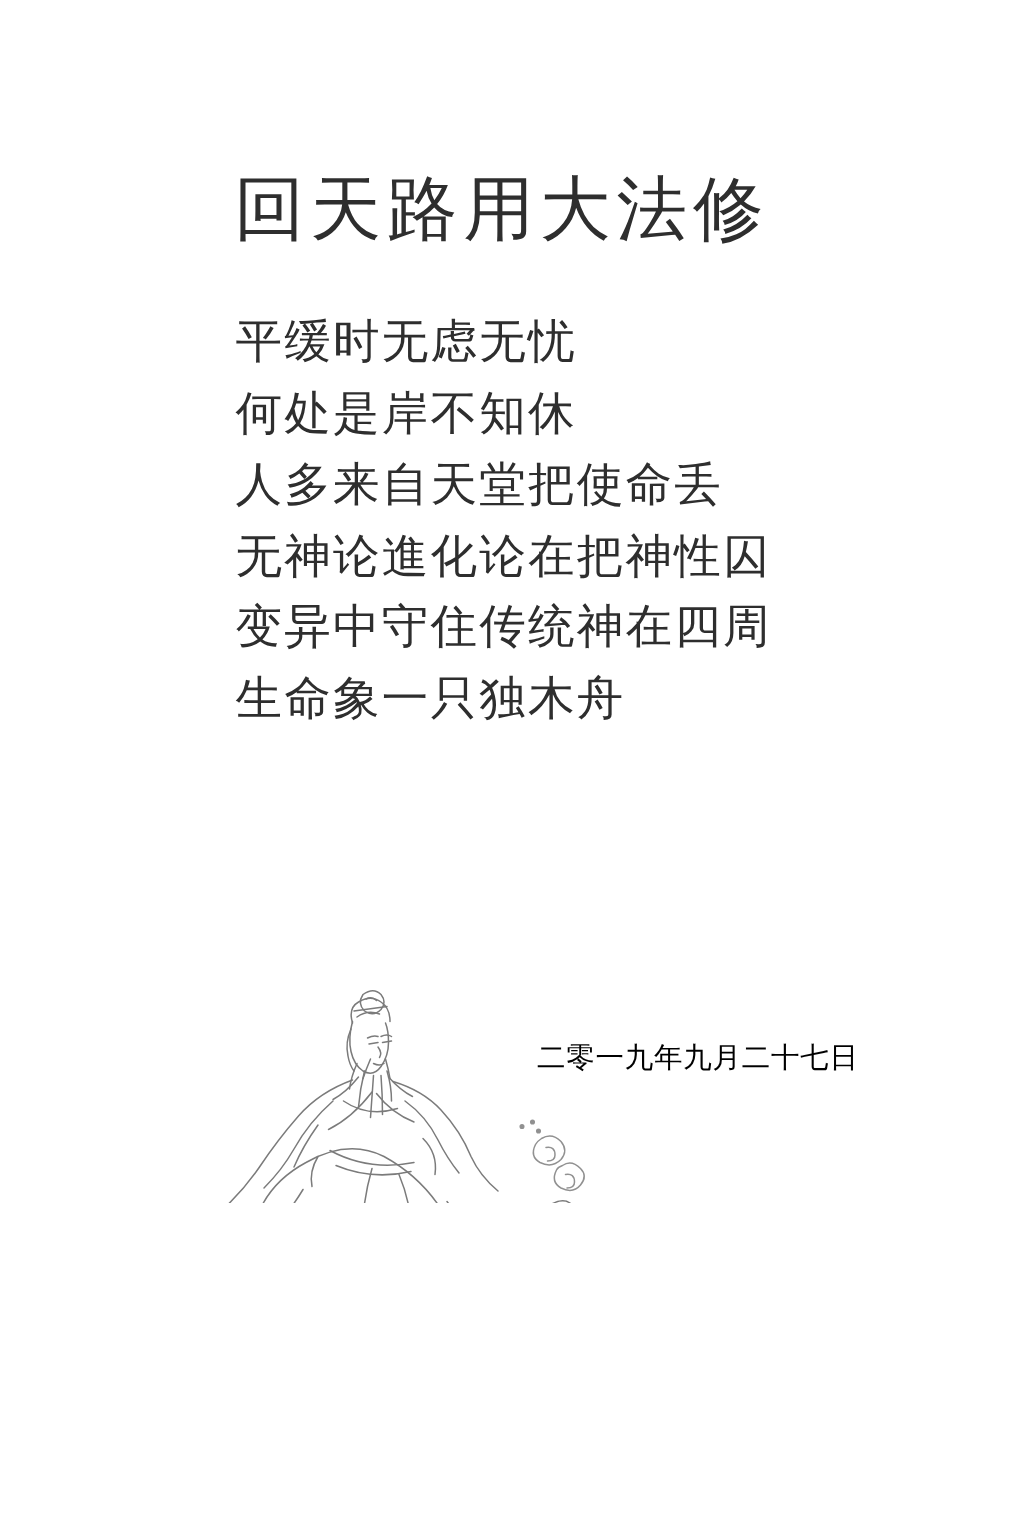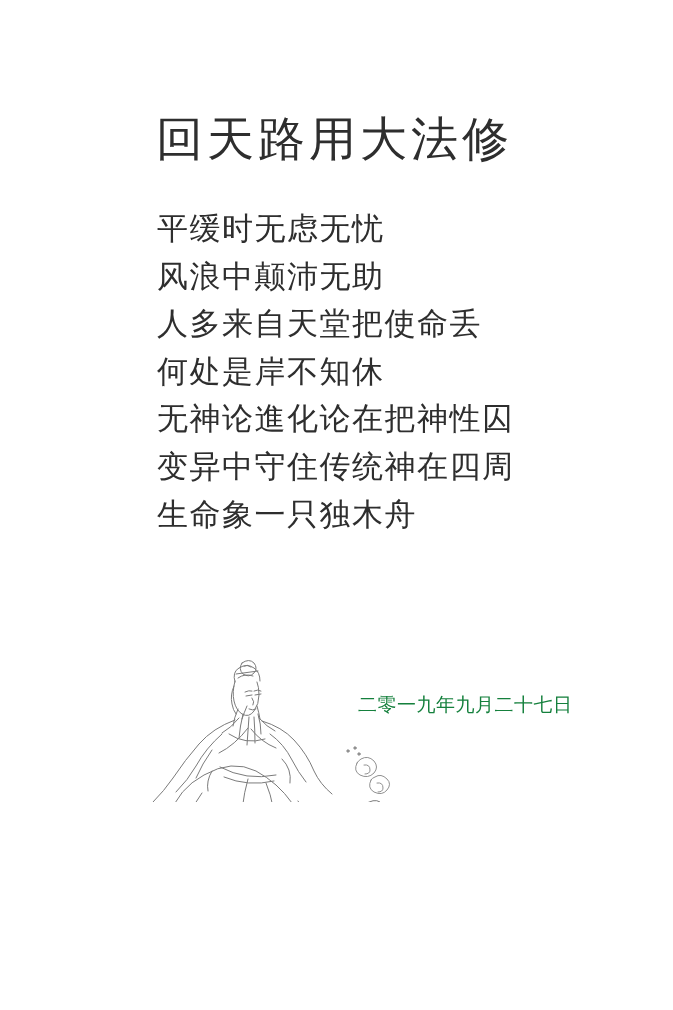--- a/index.html
+++ b/index.html
@@ -41,21 +41,21 @@
     white-space: nowrap;
     color: #2e2e2e;
   }
   .poem-date {
     position: absolute;
     left: 358px;
     top: 692px;
     font-size: 19px;
     letter-spacing: 0.5px;
     white-space: nowrap;
-    color: #15803d;
+    color: #000000;
   }
   .illustration {
     position: absolute;
     left: 52px;
     top: 655px;
     width: 348px;
     height: 258px;
   }
   .page-number {
     position: absolute;
@@ -68,23 +68,22 @@
 </style>
 </head>
 <body>
 
 <div class="page">
 
   <h1 class="poem-title">回天路用大法修</h1>
 
   <div class="poem-body">
     <span class="poem-line">平缓时无虑无忧</span>
-    <span class="poem-line">风浪中颠沛无助</span>
+    <span class="poem-line">何处是岸不知休</span>
     <span class="poem-line">人多来自天堂把使命丢</span>
-    <span class="poem-line">何处是岸不知休</span>
     <span class="poem-line">无神论進化论在把神性囚</span>
     <span class="poem-line">变异中守住传统神在四周</span>
     <span class="poem-line">生命象一只独木舟</span>
   </div>
 
   <div class="poem-date">二零一九年九月二十七日</div>
 
   <svg class="illustration" viewBox="0 0 348 258" xmlns="http://www.w3.org/2000/svg">
 
     <g fill="none" stroke="#7b7b7b" stroke-width="1" stroke-linecap="round" stroke-linejoin="round">

